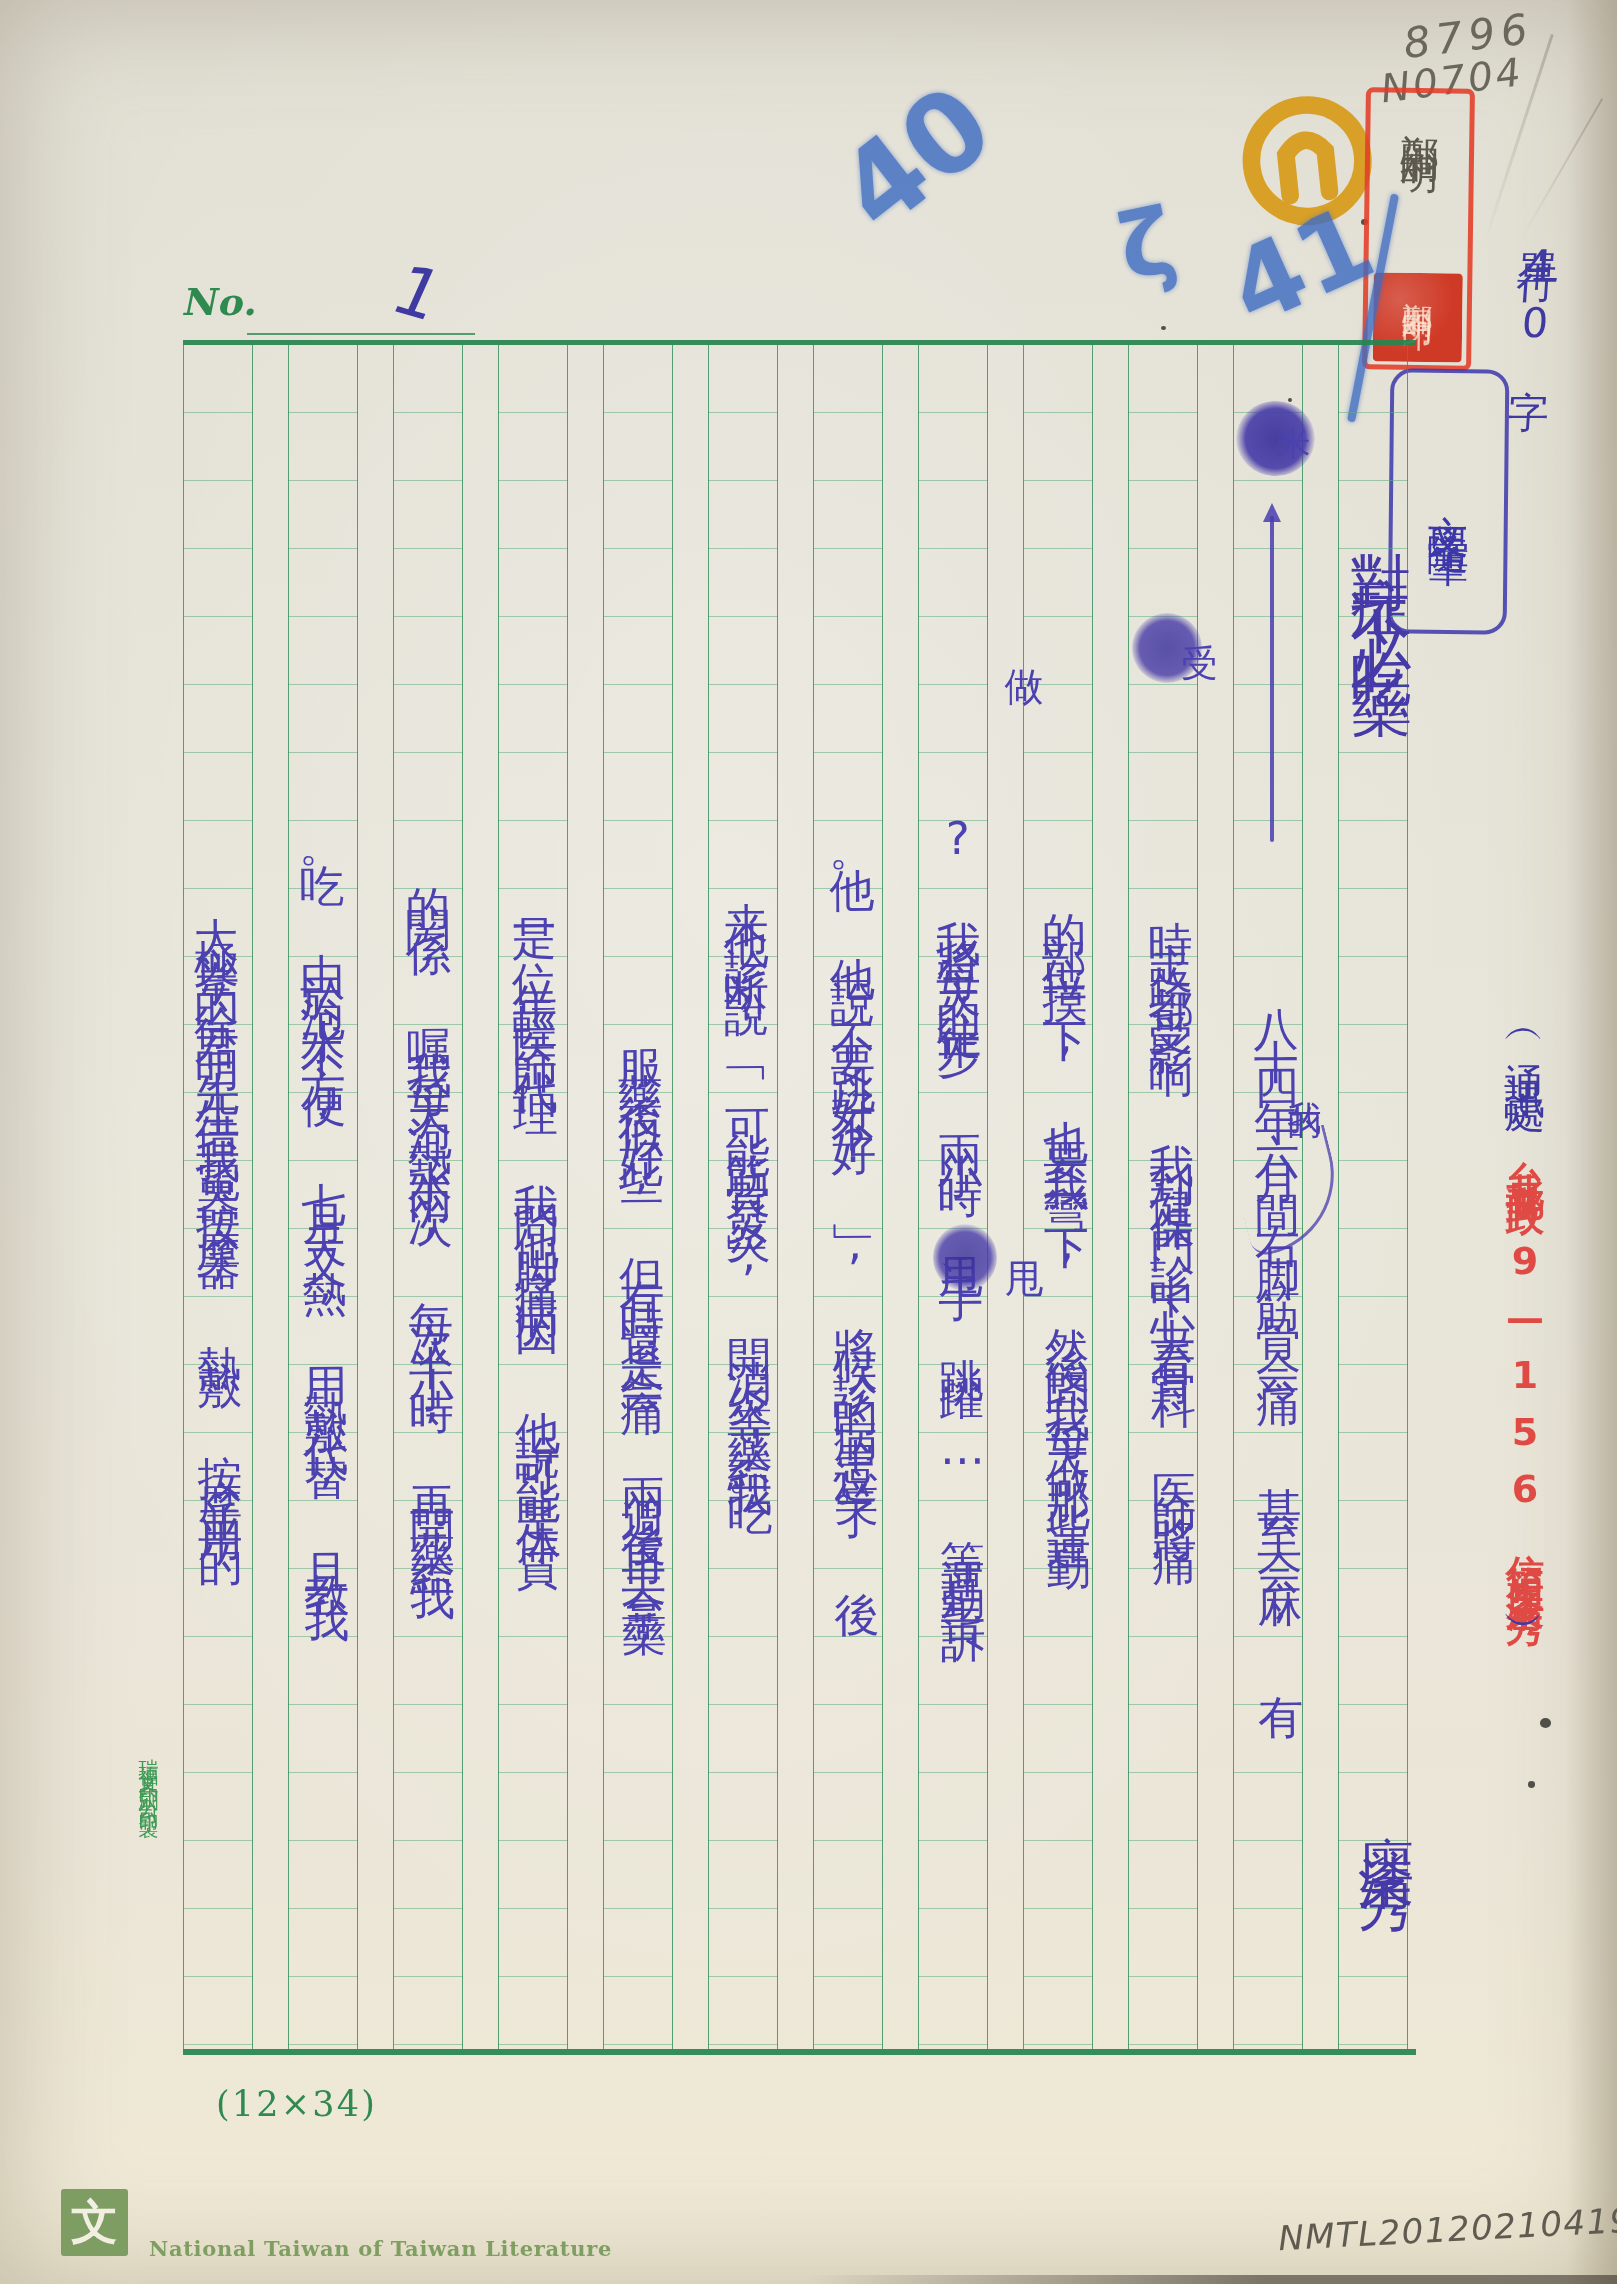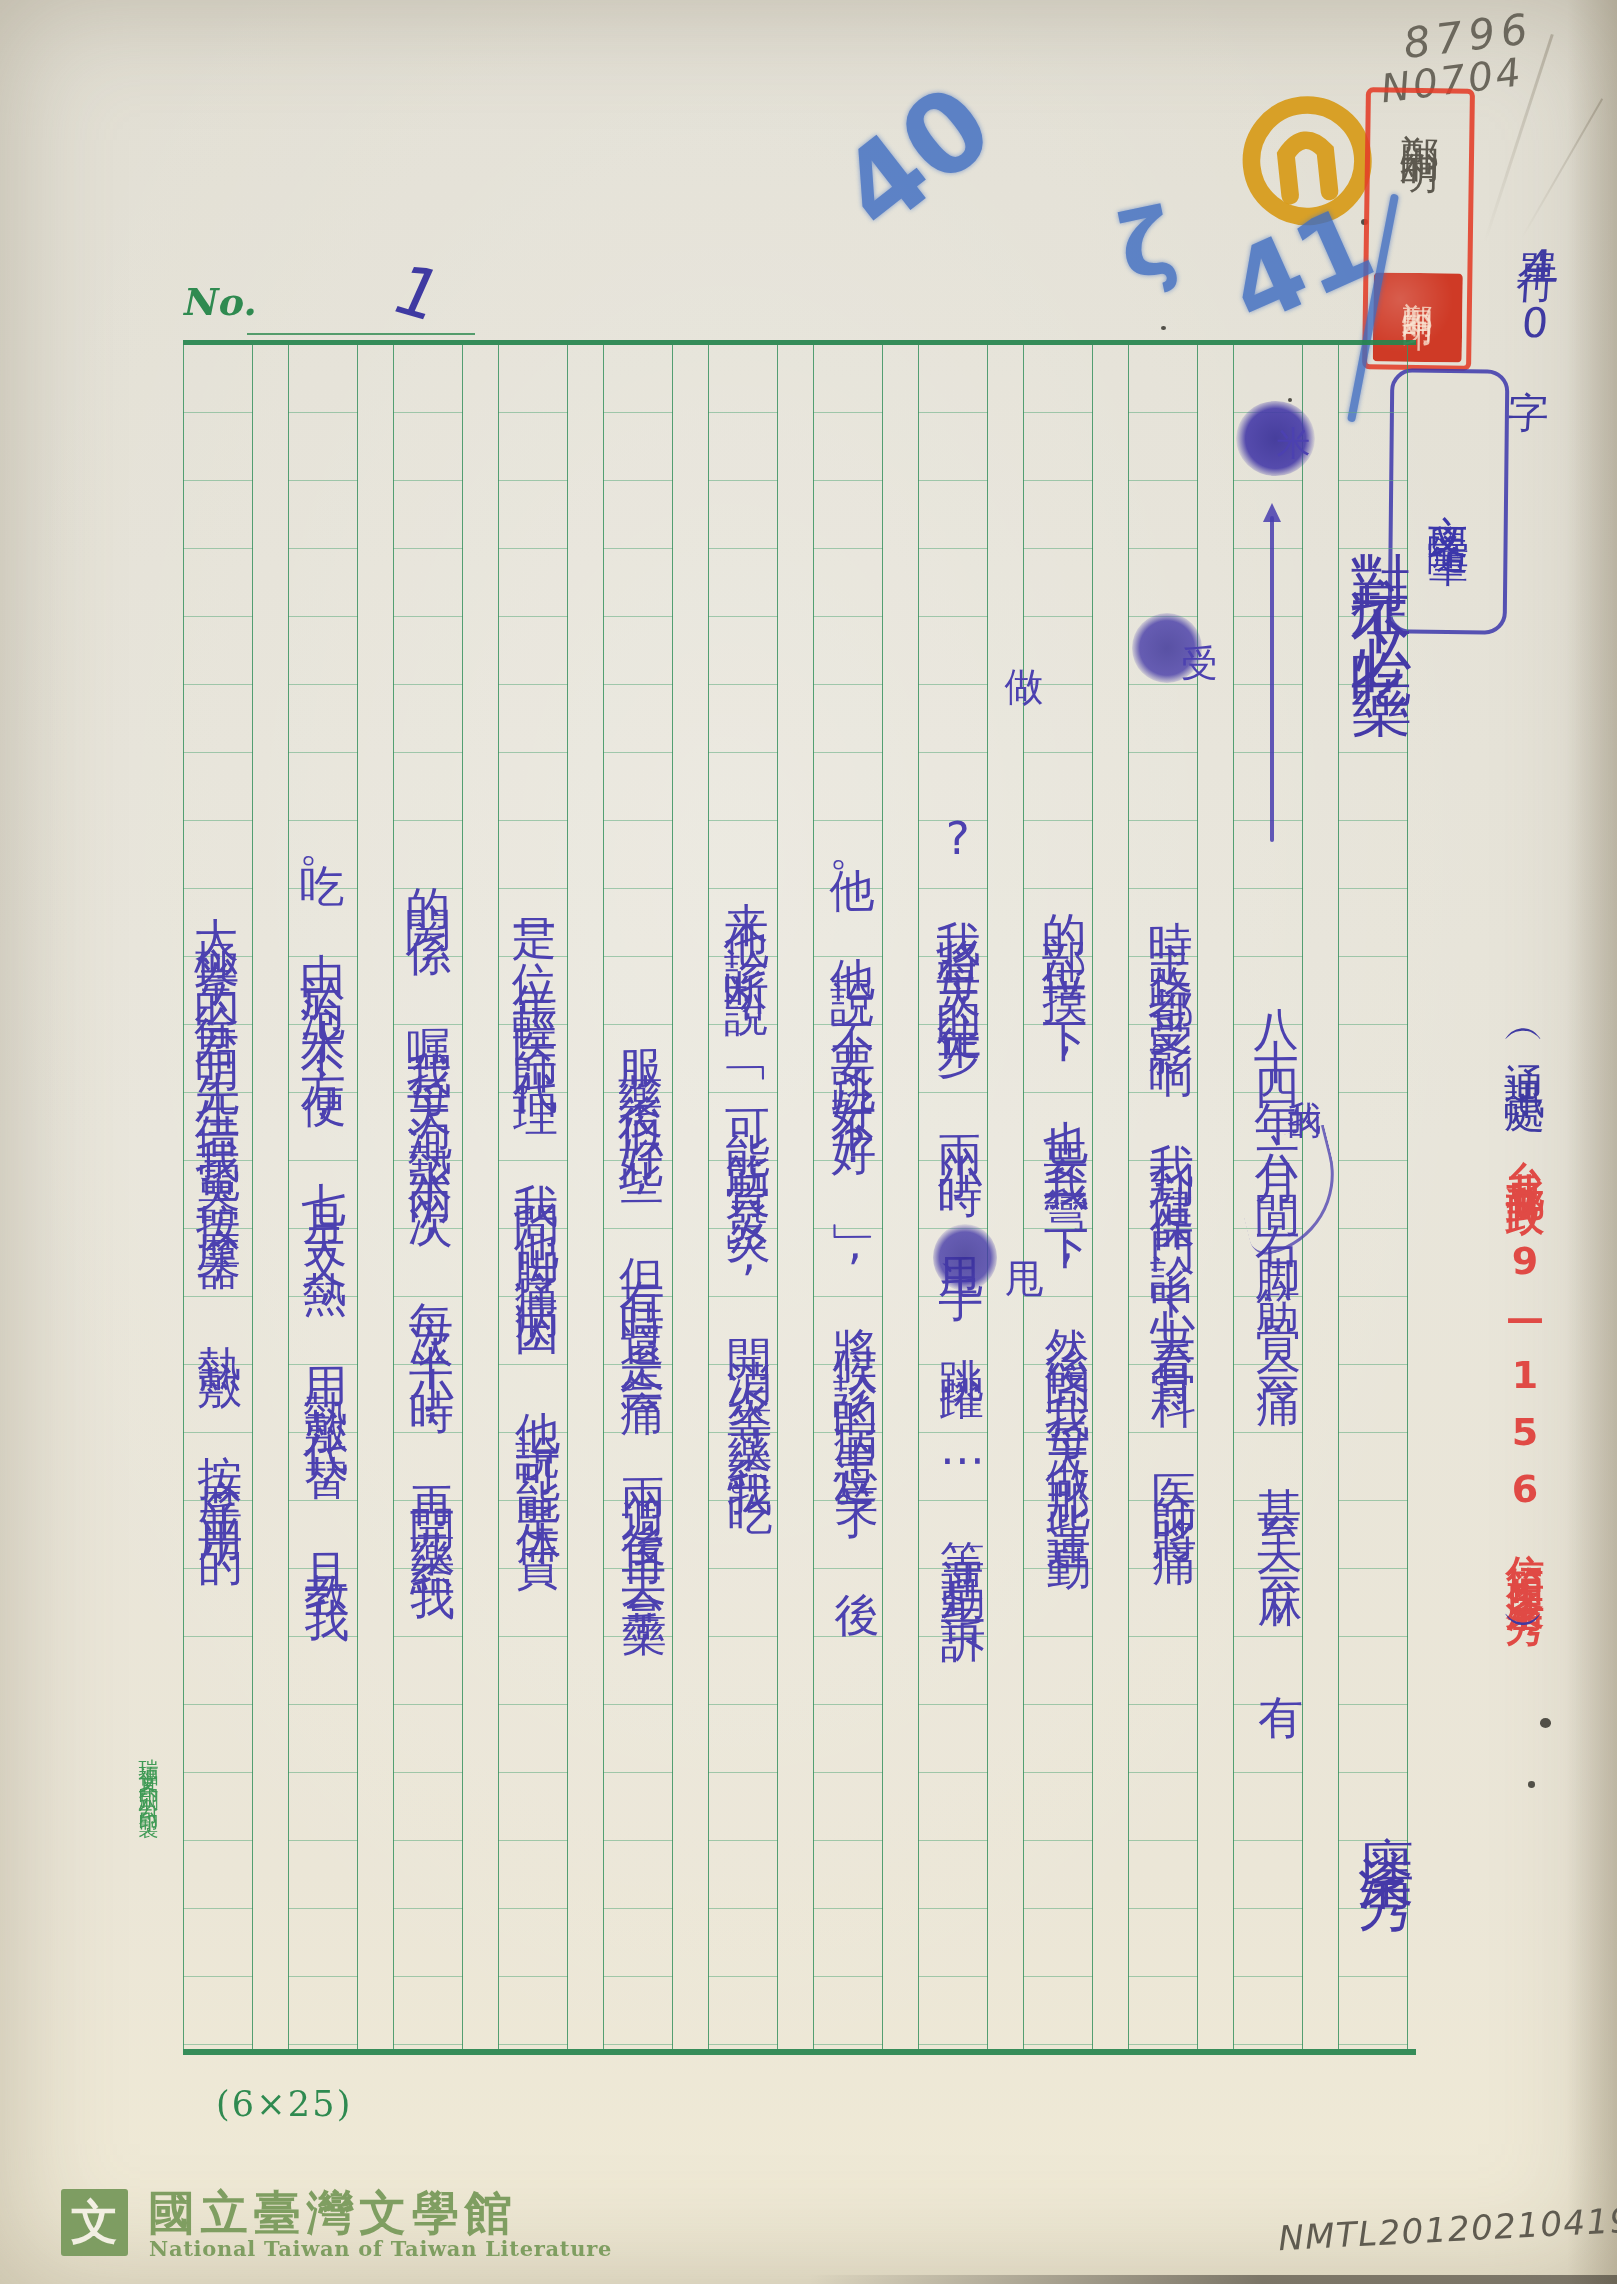--- a/index.html
+++ b/index.html
@@ -202,24 +202,23 @@
   <div class="ins-loop"></div>
   <div class="ins" style="left:1174px;top:614px;font-size:37px;">受</div>
   <div class="ins" style="left:997px;top:638px;font-size:39px;">做</div>
   <div class="ins" style="left:997px;top:1231px;font-size:39px;">甩</div>
 
   <div class="contact">
     <span class="contact-blue">（通訊處：</span><span class="contact-red">台北郵政99—156信箱廖清秀</span><span class="contact-blue">）</span>
   </div>
 
   <div class="printer">瑞福文具印刷公司印製</div>
-  <div class="gridsize">(6×25)</div>
+  <div class="gridsize">(12×34)</div>
 
   <div class="logo-box">
     <span class="logo-glyph">文</span>
   </div>
-  <div class="logo-zh">國立臺灣文學館</div>
   <div class="logo-en">National Taiwan of Taiwan Literature</div>
 
   <div class="catalog">NMTL20120210419.1/4</div>
 
 </div>
 
 
 </body></html>

